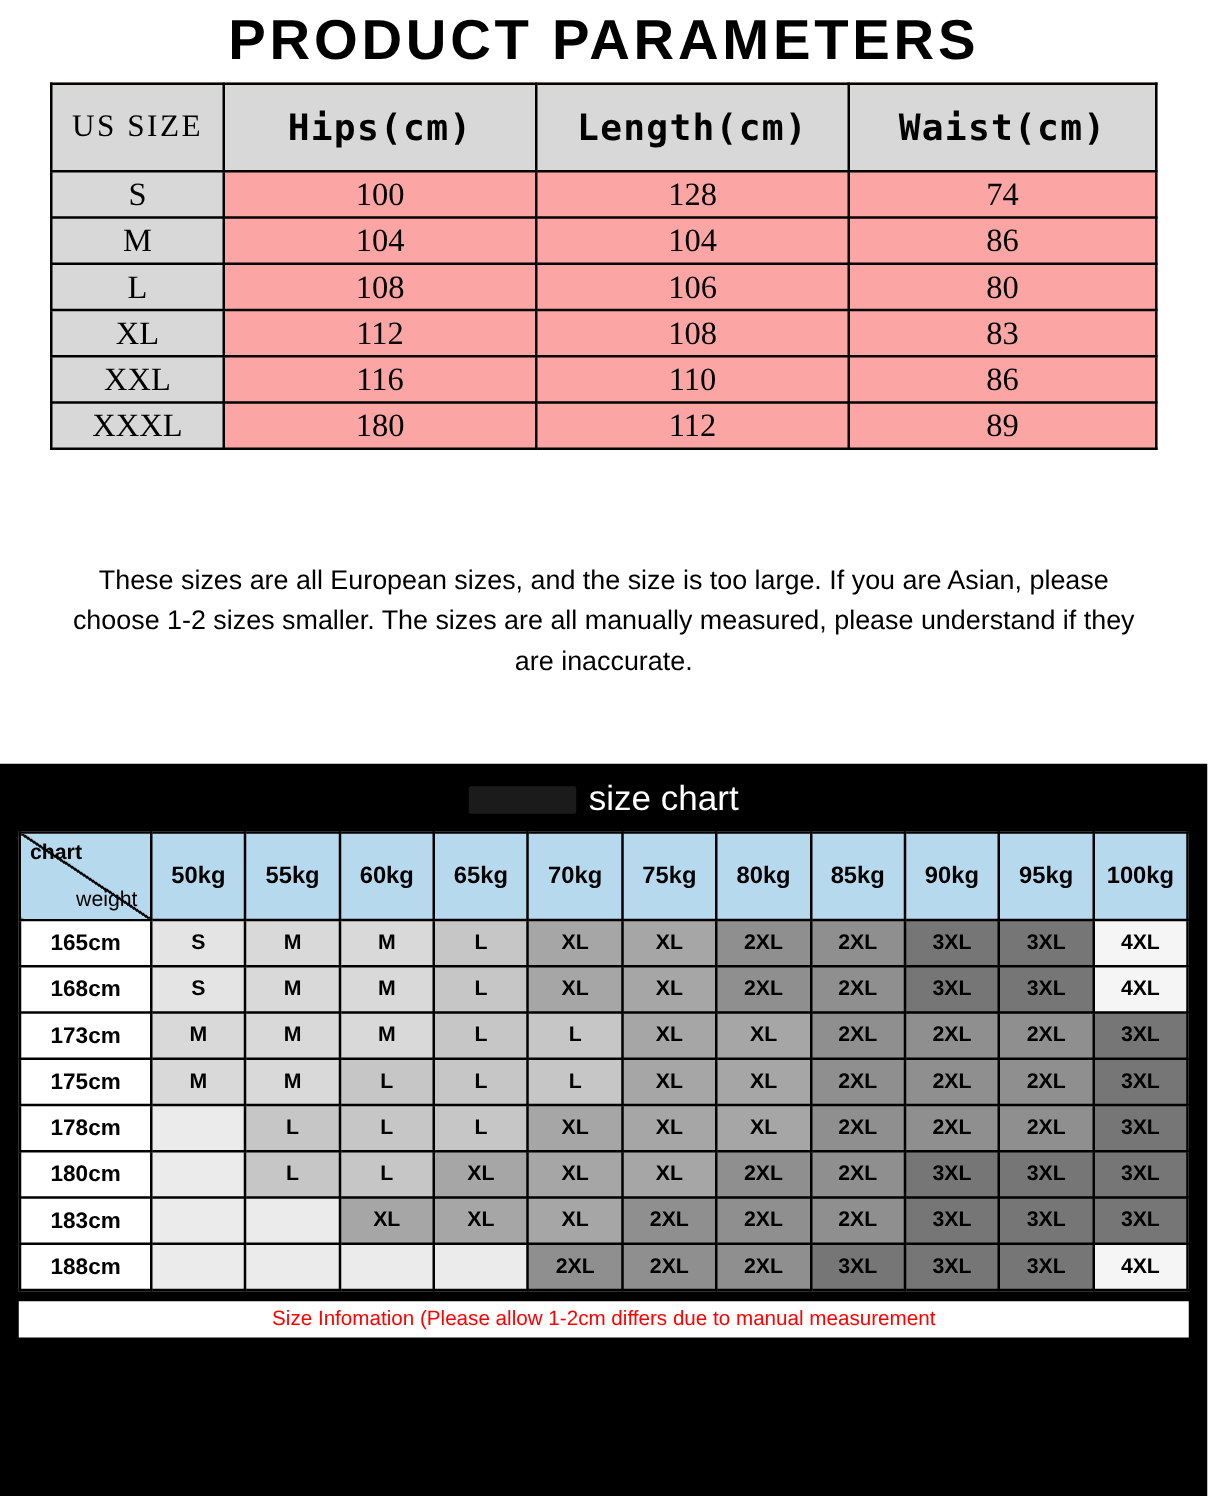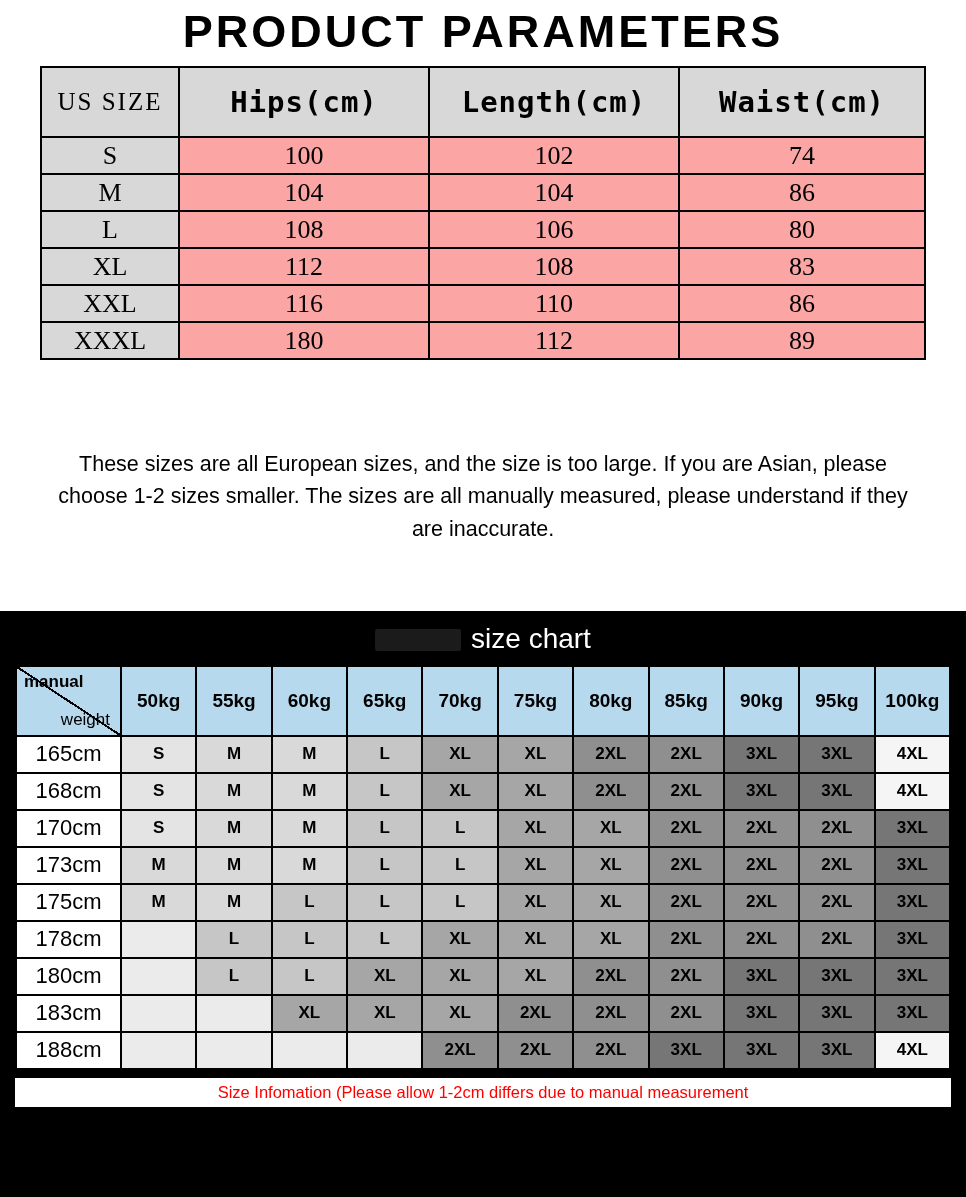--- a/index.html
+++ b/index.html
@@ -77,21 +77,21 @@
       linear-gradient(to bottom left,
         rgba(0,0,0,0) calc(50% - 1px),
         #000 calc(50% - 1px),
         #000 calc(50% + 1px),
         rgba(0,0,0,0) calc(50% + 1px)),
       var(--chart-blue);
   }
   .corner-top{position:absolute;top:5px;left:7px;font-size:17px;font-weight:bold;}
   .corner-bottom{position:absolute;bottom:5px;right:10px;font-size:17px;font-weight:normal;}
   .chart tbody th.height-cell{
-    height:37px;background:#fff;font-size:22px;font-weight:normal;
+    height:37px;background:#fff;font-size:18px;font-weight:bold;
   }
   .chart tbody td{font-size:17px;font-weight:bold;}
   .footnote{
     margin-top:8px;background:#fff;color:var(--red);
     text-align:center;font-size:16.5px;padding:5px 0;
   }
 </style>
 </head>
 <body>
 
@@ -109,21 +109,21 @@
         <th class="size-col">US SIZE</th>
         <th>Hips(cm)</th>
         <th>Length(cm)</th>
         <th>Waist(cm)</th>
       </tr>
   </thead>
   <tbody id="params-body">
       <tr>
         <td class="size-col">S</td>
         <td>100</td>
-        <td>102</td>
+        <td>128</td>
         <td>74</td>
       </tr>
       <tr>
         <td class="size-col">M</td>
         <td>104</td>
         <td>104</td>
         <td>86</td>
       </tr>
       <tr>
         <td class="size-col">L</td>
@@ -170,21 +170,21 @@
         <col>
         <col>
         <col>
         <col>
         <col>
         <col>
     </colgroup>
     <thead>
       <tr id="chart-head">
         <th class="corner">
-          <span class="corner-top">manual</span>
+          <span class="corner-top">chart</span>
           <span class="corner-bottom">weight</span>
         </th>
       <th>50kg</th>
           <th>55kg</th>
           <th>60kg</th>
           <th>65kg</th>
           <th>70kg</th>
           <th>75kg</th>
           <th>80kg</th>
           <th>85kg</th>
@@ -216,34 +216,20 @@
           <td style="background: rgb(198, 198, 198);">L</td>
           <td style="background: rgb(166, 166, 166);">XL</td>
           <td style="background: rgb(166, 166, 166);">XL</td>
           <td style="background: rgb(143, 143, 143);">2XL</td>
           <td style="background: rgb(143, 143, 143);">2XL</td>
           <td style="background: rgb(118, 118, 118);">3XL</td>
           <td style="background: rgb(118, 118, 118);">3XL</td>
           <td style="background: rgb(245, 245, 245);">4XL</td>
         </tr>
         <tr>
-          <th class="height-cell">170cm</th>
-          <td style="background: rgb(228, 228, 228);">S</td>
-          <td style="background: rgb(217, 217, 217);">M</td>
-          <td style="background: rgb(217, 217, 217);">M</td>
-          <td style="background: rgb(198, 198, 198);">L</td>
-          <td style="background: rgb(198, 198, 198);">L</td>
-          <td style="background: rgb(166, 166, 166);">XL</td>
-          <td style="background: rgb(166, 166, 166);">XL</td>
-          <td style="background: rgb(143, 143, 143);">2XL</td>
-          <td style="background: rgb(143, 143, 143);">2XL</td>
-          <td style="background: rgb(143, 143, 143);">2XL</td>
-          <td style="background: rgb(118, 118, 118);">3XL</td>
-        </tr>
-        <tr>
           <th class="height-cell">173cm</th>
           <td style="background: rgb(217, 217, 217);">M</td>
           <td style="background: rgb(217, 217, 217);">M</td>
           <td style="background: rgb(217, 217, 217);">M</td>
           <td style="background: rgb(198, 198, 198);">L</td>
           <td style="background: rgb(198, 198, 198);">L</td>
           <td style="background: rgb(166, 166, 166);">XL</td>
           <td style="background: rgb(166, 166, 166);">XL</td>
           <td style="background: rgb(143, 143, 143);">2XL</td>
           <td style="background: rgb(143, 143, 143);">2XL</td>

